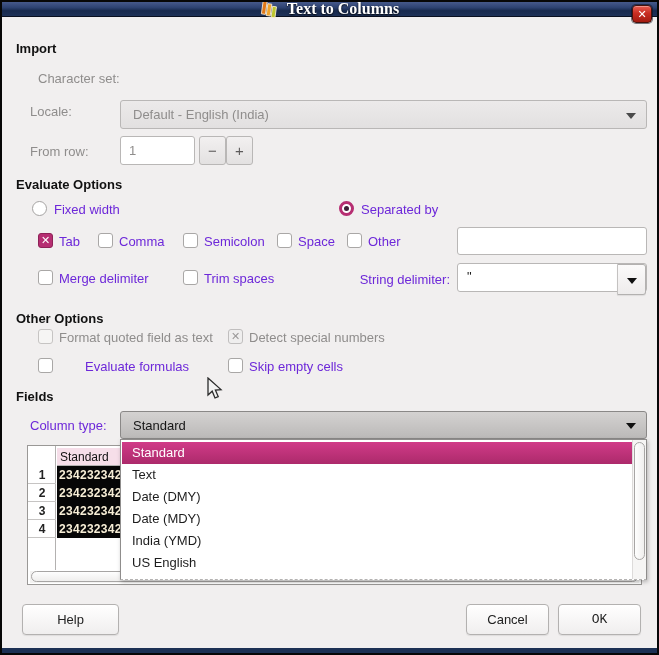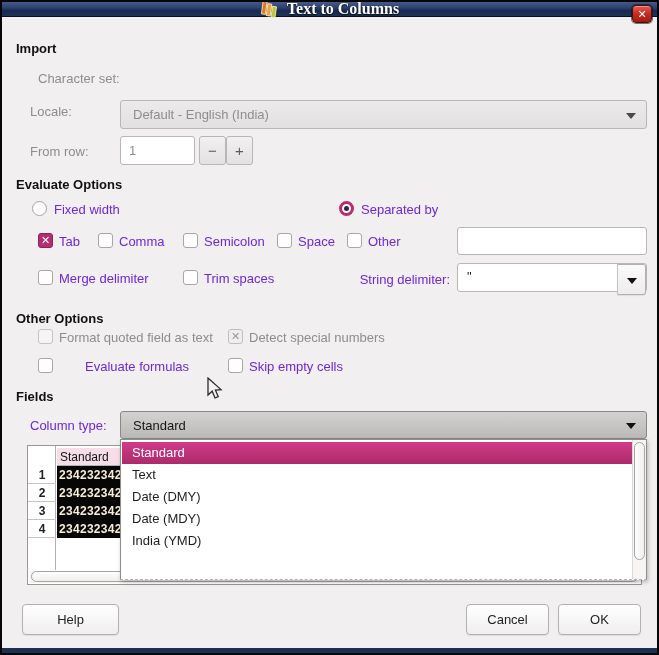--- a/index.html
+++ b/index.html
@@ -212,29 +212,30 @@
       <div class="thumb"></div>
     </div>
   </div>
 
   <div class="droplist">
     <div class="dl-item selected" style="top:2px;">Standard</div>
     <div class="dl-item" style="top:24px;">Text</div>
     <div class="dl-item" style="top:46px;">Date (DMY)</div>
     <div class="dl-item" style="top:68px;">Date (MDY)</div>
     <div class="dl-item" style="top:90px;">India (YMD)</div>
+    <div class="dl-item" style="top:112px;">US English</div>
     <div class="vsb">
       <div class="thumb"></div>
     </div>
 
   </div>
 
   <div class="btn" style="left:20px; width:97px;">Help</div>
   <div class="btn" style="left:464px; width:83px;">Cancel</div>
-  <div class="btn" style="left:556px; width:83px;">OK</div>
+  <div class="btn" style="left:556px; width:83px;font-family:Liberation Mono, monospace;">OK</div>
 
   <div class="bottom-edge"></div>
 
   <div class="cursor">
     <svg width="16" height="24" viewBox="0 0 16 24">
       <path d="M1,1 L1,18 L5.2,14.2 L8,21 L11.2,19.6 L8.4,13 L14,12.6 Z" fill="#f2f2f2" stroke="#2a2a2a" stroke-width="1.3"></path>
     </svg>
   </div>
 
 </div>

